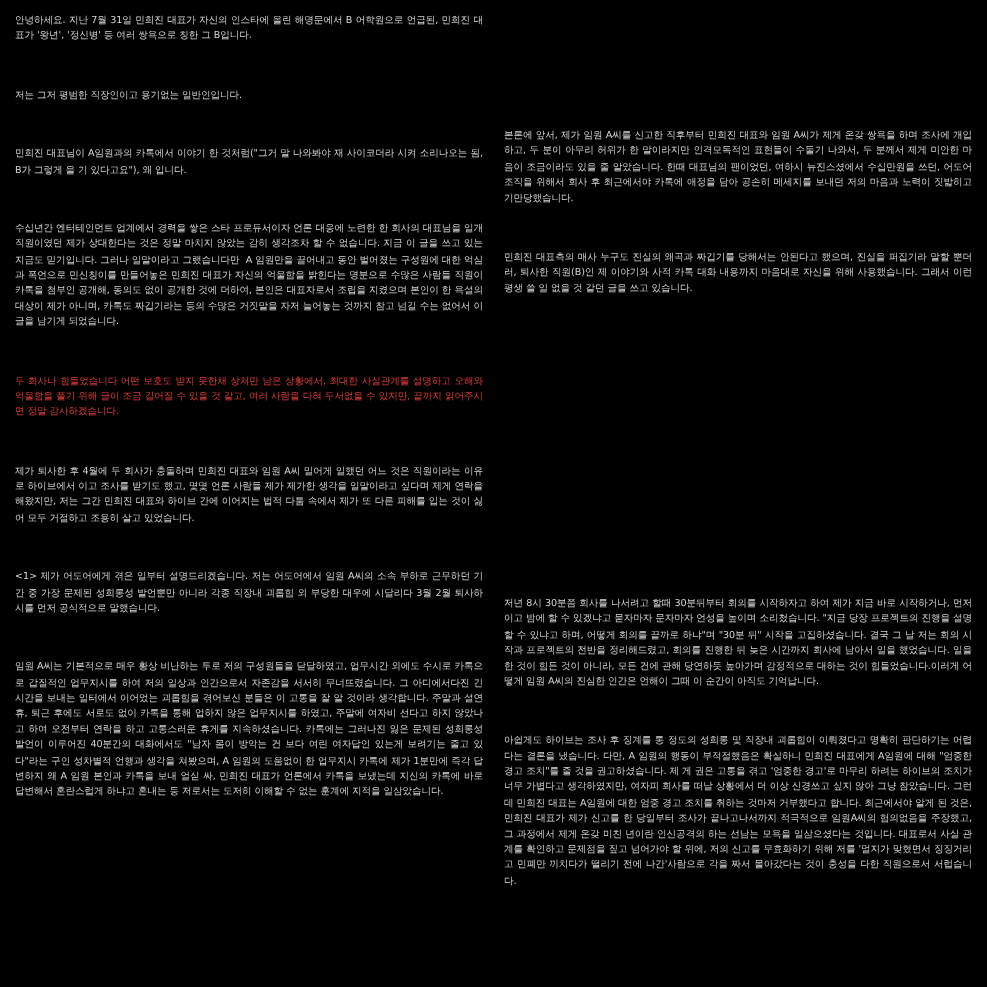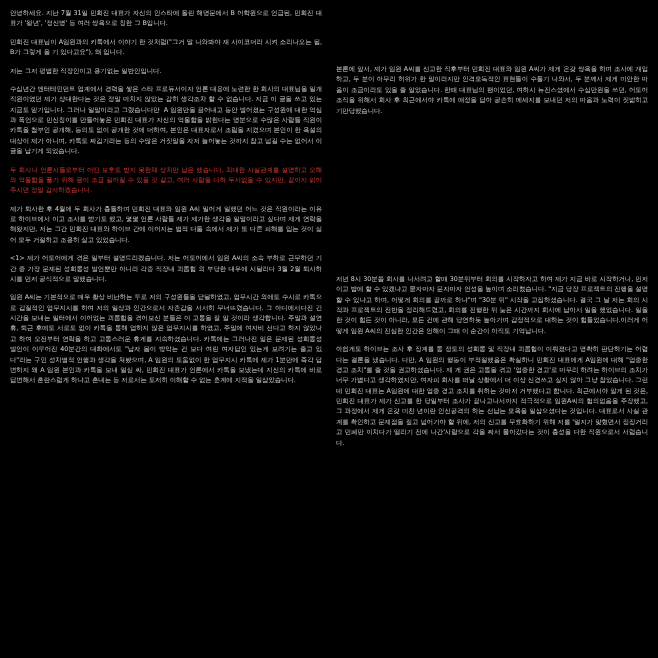--- a/index.html
+++ b/index.html
@@ -23,20 +23,21 @@
     padding: 8px 10px 6px 10px;
     display: flex;
     flex-direction: row;
     gap: 14px;
   }
   .col {
     width: 312px;
     flex: 0 0 312px;
     display: flex;
     flex-direction: column;
+    gap: 21px;
   }
   .para {
     font-size: 6.4px;
     line-height: 1.62;
     letter-spacing: -0.05px;
     text-align: justify;
     color: #d5d5d5;
     margin: 0 0 8px 0;
     word-break: break-all;
   }
@@ -50,30 +51,31 @@
     height: 56px;
   }
 </style>
 </head>
 <body>
 
 <div id="page">
 
   <div class="col">
     <p class="para">안녕하세요. 지난 7월 31일 민희진 대표가 자신의 인스타에 올린 해명문에서 B 어학원으로 언급된, 민희진 대표가 '왕년', '정신병' 등 여러 쌍욕으로 칭한 그 B입니다.</p>
+    <p class="para">저는 그저 평범한 직장인이고 용기없는 일반인입니다.</p>
     <p class="para">민희진 대표님이 A임원과의 카톡에서 이야기 한 것처럼("그거 말 나와봐야 재 사이코더라 시켜 소리나오는 됨, B가 그렇게 을 기 있다고요"), 왜 입니다.</p>
-    <p class="para">저는 그저 평범한 직장인이고 용기없는 일반인입니다.</p>
     <p class="para">수십년간 엔터테인먼트 업계에서 경력을 쌓은 스타 프로듀서이자 언론 대응에 노련한 한 회사의 대표님을 일개 직원이였던 제가 상대한다는 것은 정말 마치지 않았는 감히 생각조차 할 수 없습니다. 지금 이 글을 쓰고 있는 지금도 믿기입니다. 그러나 일말이라고 그랬습니다만 ᅟ A 임원만을 끌어내고 동안 벌어졌는 구성원에 대한 억심과 폭언으로 민신칭이를 만들어놓은 민희진 대표가 자신의 억울함을 밝힌다는 명분으로 수많은 사람들 직원이 카톡을 첨부인 공개해, 동의도 없이 공개한 것에 더하여, 본인은 대표자로서 조립을 지켰으며 본인이 한 욕설의 대상이 제가 아니며, 카톡도 짜깁기라는 등의 수많은 거짓말을 자저 늘어놓는 것까지 참고 넘길 수는 없어서 이 글을 남기게 되었습니다.</p>
-    <p class="para red">두 회사나 언론사들로부터 어떤 보호도 받지 못한채 상처만 남은 했습니다, 최대한 사실관계를 설명하고 오해와 억울함을 풀기 위해 글이 조금 길어질 수 있을 것 같고, 여러 사람을 다혀 두서없을 수 있지만, 끝까지 읽어주시면 정말 감사하겠습니다.</p>
+    <p class="para red">두 회사나 힘들었습니다 어떤 보호도 받지 못한채 상처만 남은 상황에서, 최대한 사실관계를 설명하고 오해와 억울함을 풀기 위해 글이 조금 길어질 수 있을 것 같고, 여러 사람을 다혀 두서없을 수 있지만, 끝까지 읽어주시면 정말 감사하겠습니다.</p>
     <p class="para">제가 퇴사한 후 4월에 두 회사가 충돌하며 민희진 대표와 임원 A씨 밀어게 일했던 어느 것은 직원이라는 이유로 하이브에서 이고 조사를 받기도 했고, 몇몇 언론 사람들 제가 제가한 생각을 일말이라고 싶다며 제게 연락을 해왔지만, 저는 그간 민희진 대표와 하이브 간에 이어지는 법적 다툼 속에서 제가 또 다른 피해를 입는 것이 싫어 모두 거절하고 조용히 살고 있었습니다.</p>
     <p class="para">&lt;1&gt; 제가 어도어에게 겪은 일부터 설명드리겠습니다. 저는 어도어에서 임원 A씨의 소속 부하로 근무하던 기간 중 가장 문제된 성희롱성 발언뿐만 아니라 각종 직장내 괴롭힘 외 부당한 대우에 시달리다 3월 2월 퇴사하시를 먼저 공식적으로 말했습니다.</p>
     <p class="para">임원 A씨는 기본적으로 매우 황상 비난하는 투로 저의 구성원들을 닫달하였고, 업무시간 외에도 수시로 카톡으로 갑질적인 업무지시를 하여 저의 일상과 인간으로서 자존감을 서서히 무너뜨렸습니다. 그 아디에서다진 긴 시간을 보내는 일터에서 이어었는 괴롭힘을 겪어보신 분들은 이 고통을 잘 알 것이라 생각합니다. 주말과 설연휴, 퇴근 후에도 서로도 없이 카톡을 통해 업하지 않은 업무지시를 하였고, 주말에 여자비 선다고 하지 않았나고 하여 오전부터 연락을 하고 고통스러운 휴게를 지속하셨습니다. 카톡에는 그러나진 잃은 문제된 성희롱성 발언이 이루어진 40분간의 대화에서도 "남자 몸이 방악는 건 보다 여린 여자답인 있는게 보려기는 줄고 있다"라는 구인 성차별적 언행과 생각을 쳐봤으며, A 임원의 도움없이 한 업무지시 카톡에 제가 1분만에 즉각 답변하지 왜 A 임원 본인과 카톡을 보내 얼싣 싸, 민희진 대표가 언론에서 카톡을 보냈는데 지신의 카톡에 바로 답변해서 혼란스럽게 하냐고 혼내는 등 저로서는 도저히 이해할 수 없는 훈계에 지적을 일삼았습니다.</p>
   </div>
 
   <div class="col">
     <div class="spacer-md"></div>
     <p class="para">본론에 앞서, 제가 임원 A씨를 신고한 직후부터 민희진 대표와 임원 A씨가 제게 온갖 쌍욕을 하며 조사에 개입하고, 두 분이 아무리 허위가 한 말이라지만 인격모독적인 표현들이 수둘기 나와서, 두 분께서 제게 미안한 마음이 조금이라도 있을 줄 알았습니다. 한때 대표님의 팬이었던, 여하시 뉴진스셨에서 수십만원을 쓰던, 어도어 조직을 위해서 회사 후 최근에서야 카톡에 애정을 담아 공손히 메세지를 보내던 저의 마음과 노력이 짓밟히고 기만당했습니다.</p>
+    <p class="para">민희진 대표측의 매사 누구도 진실의 왜곡과 짜깁기를 당해서는 안된다고 했으며, 진실을 퍼집기라 말할 뿐더러, 퇴사한 직원(B)인 제 이야기와 사적 카톡 대화 내용까지 마음대로 자신을 위해 사용했습니다. 그래서 이런 평생 쓸 일 없을 것 같던 글을 쓰고 있습니다.</p>
     <div class="spacer-lg"></div>
     <p class="para">저년 8시 30분쯤 회사를 나서려고 할때 30분뒤부터 회의를 시작하자고 하여 제가 지금 바로 시작하거나, 먼저이고 밤에 할 수 있겠냐고 묻자마자 문자마자 언성을 높이며 소리쳤습니다. "지금 당장 프로젝트의 진행을 설명할 수 있냐고 하며, 어떻게 회의를 끝까로 하냐"며 "30분 뒤" 시작을 고집하셨습니다. 결국 그 날 저는 회의 시작과 프로젝트의 전반을 정리해드렸고, 회의를 진행한 뒤 늦은 시간까지 회사에 남아서 일을 했었습니다. 일을 한 것이 힘든 것이 아니라, 모든 건에 관해 당연하듯 높아가며 감정적으로 대하는 것이 힘들었습니다.이러게 어떻게 임원 A씨의 진심한 인간은 언해이 그때 이 순간이 아직도 기억납니다.</p>
     <p class="para">아쉽게도 하이브는 조사 후 징계를 통 정도의 성희롱 및 직장내 괴롭힘이 이뤄졌다고 명확히 판단하기는 어렵다는 결론을 냈습니다. 다만, A 임원의 행동이 부적절했음은 확실하니 민희진 대표에게 A임원에 대해 "엄중한 경고 조치"를 줄 것을 권고하셨습니다. 제 게 권은 고통을 겪고 '엄중한 경고'로 마무리 하려는 하이브의 조치가 너무 가볍다고 생각하였지만, 여자피 회사를 떠날 상황에서 더 이상 신경쓰고 싶지 않아 그냥 참았습니다. 그런데 민희진 대표는 A임원에 대한 엄중 경고 조치를 취하는 것마저 거부했다고 합니다. 최근에서야 알게 된 것은, 민희진 대표가 제가 신고를 한 당일부터 조사가 끝나고나서까지 적극적으로 임원A씨의 험의없음을 주장했고, 그 과정에서 제게 온갖 미친 년이란 인신공격의 하는 선남는 모욕을 일삼으셨다는 것입니다. 대표로서 사실 관계를 확인하고 문제점을 짚고 넘어가야 할 위에, 저의 신고를 무효화하기 위해 저를 '멀지가 맞혔면서 징징거리고 민폐만 끼치다가 떨리기 전에 나간'사람으로 각을 짜서 몰아갔다는 것이 충성을 다한 직원으로서 서럽습니다.</p>
   </div>
 
 </div>
 
 </body></html>

